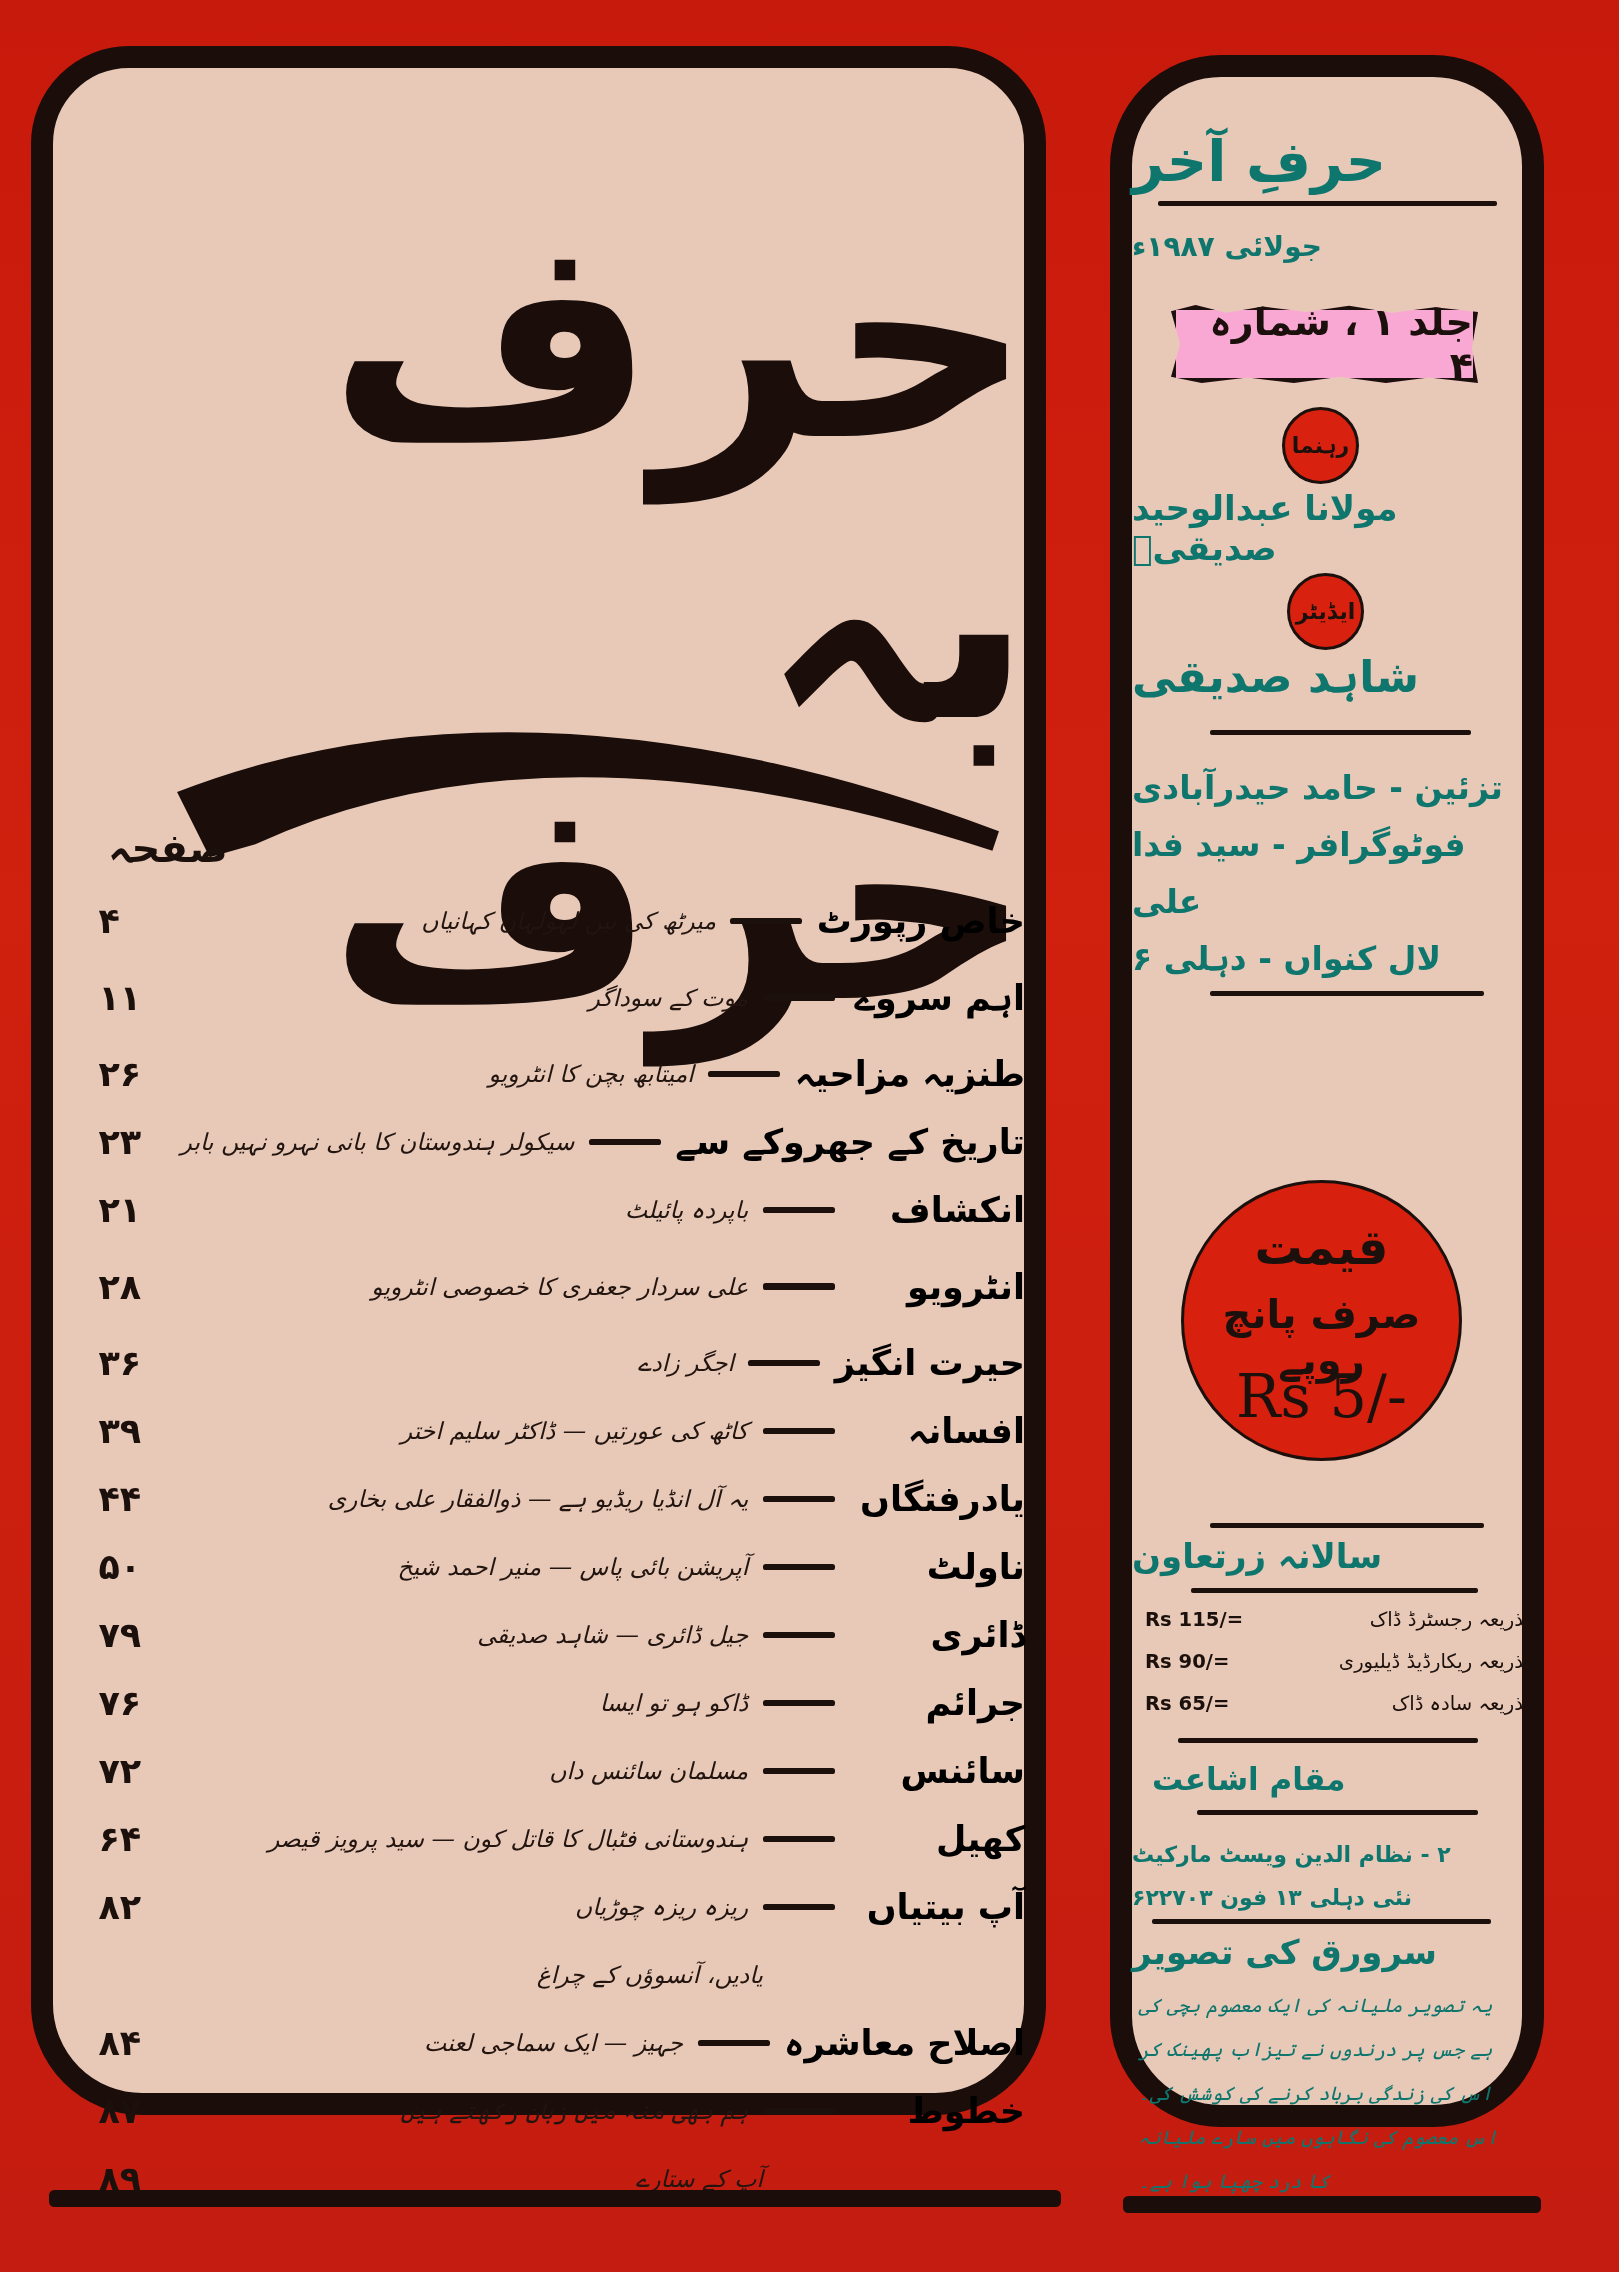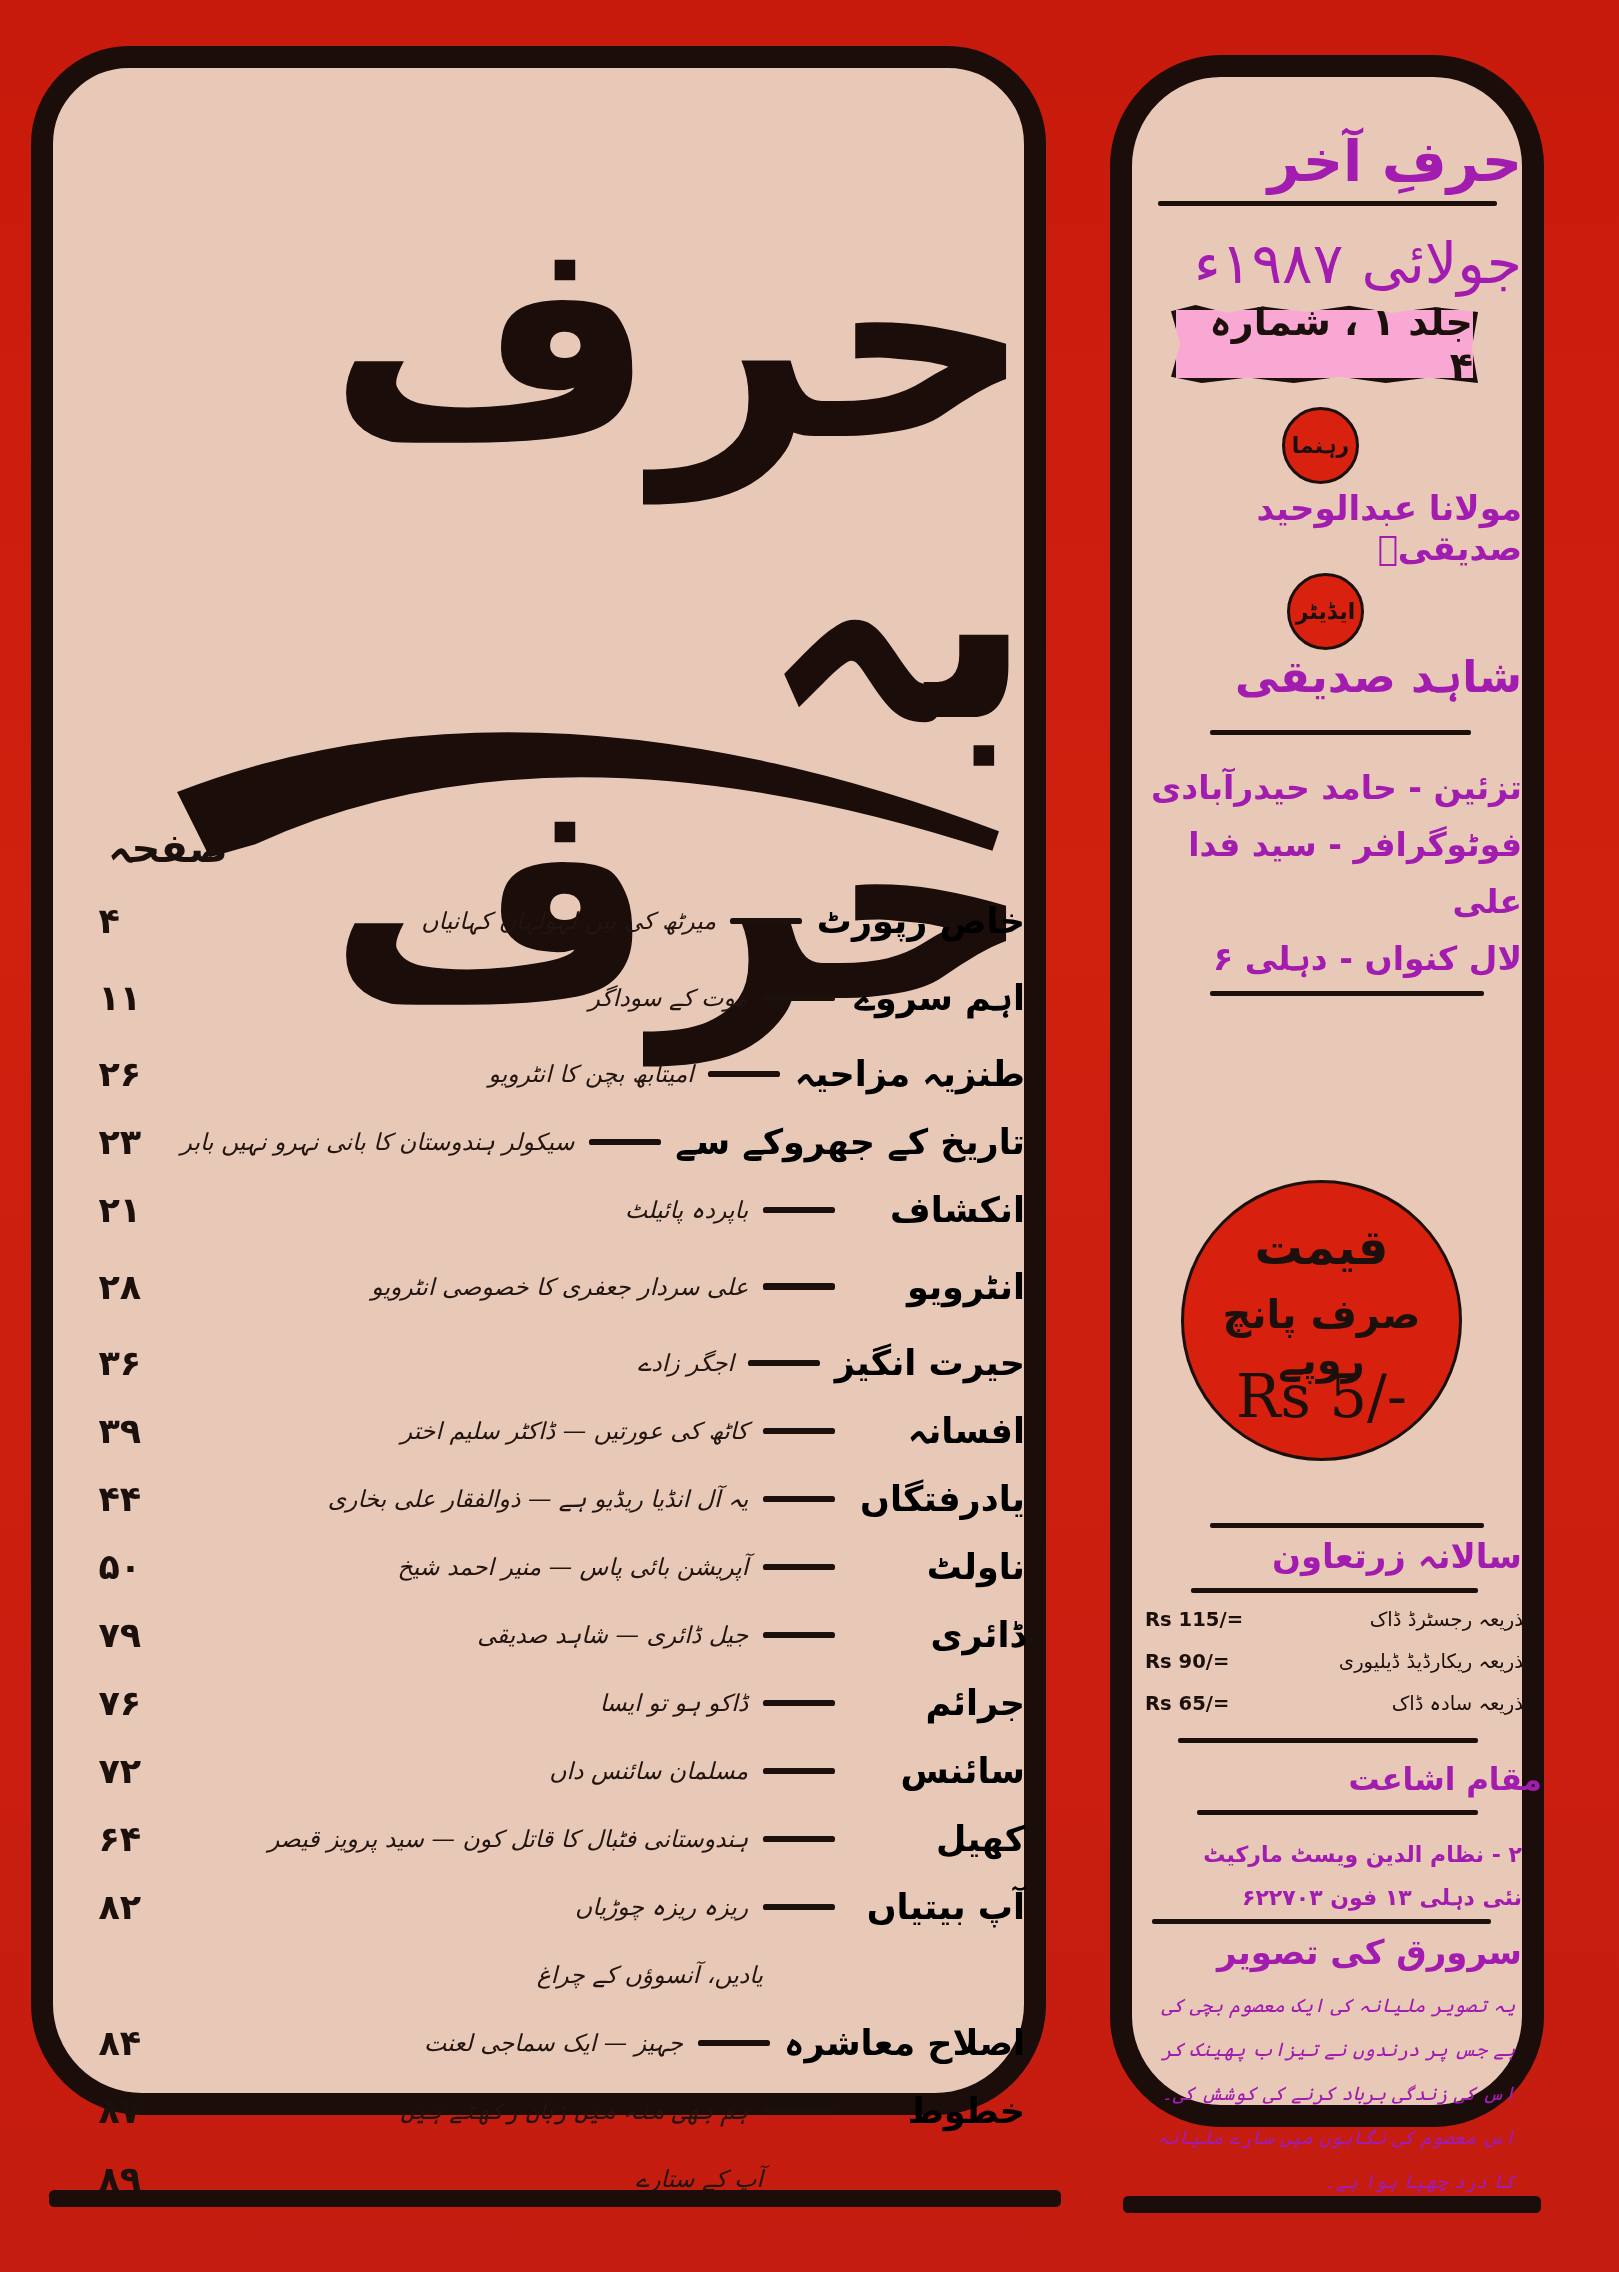--- a/index.html
+++ b/index.html
@@ -45,24 +45,24 @@
   .toc-row.tall { height:85px; }
   .toc-section { font-size:35px; font-weight:bold; color:#000000; min-width:176px; white-space:nowrap; }
   .toc-dash { width:72px; height:6.5px; background:#1c100c; margin:0 14.4px; border-radius:2.6px; flex:none; }
   .toc-title { font-size:23.5px; color:#22140f; white-space:nowrap; font-style:italic; }
   .toc-page {
     position:absolute; left:6.5px; font-size:35px; font-weight:bold; color:#1c100c; direction:ltr;
   }
   .toc-row.no-sec .toc-title { margin-right:262px; }
 
   
-  .rp { position:absolute; left:0; width:100%; text-align:right; direction:rtl; color:#a21caf; }
+  .rp { position:absolute; left:0; width:100%; text-align:left; direction:rtl; color:#0f766e; }
   .rp-title { top:52px; font-size:56px; font-weight:bold; }
   .rp-rule { position:absolute; height:4.6px; background:#1c100c; border-radius:2px; }
-  .rp-date { top:153px; font-size:57px; font-weight:normal; }
+  .rp-date { top:153px; font-size:28px; font-weight:bold; }
   .rp-vol {
     position:absolute; left:39px; top:228px; width:307px; height:78px;
     background:#f9a8d4; border:5.2px solid #1c100c; box-sizing:border-box;
     clip-path: polygon(0 8%,8% 0,18% 10%,30% 2%,44% 9%,58% 1%,72% 10%,86% 3%,100% 9%,98% 55%,100% 100%,84% 93%,70% 100%,55% 92%,40% 100%,25% 93%,10% 100%,0 92%,3% 50%);
     display:flex; align-items:center; justify-content:center;
     font-size:38px; font-weight:bold; color:#1c100c; direction:rtl;
   }
   .badge {
     position:absolute; width:77px; height:77px; border-radius:50%;
     background:#d8220f; border:3.9px solid #1c100c; box-sizing:border-box;

